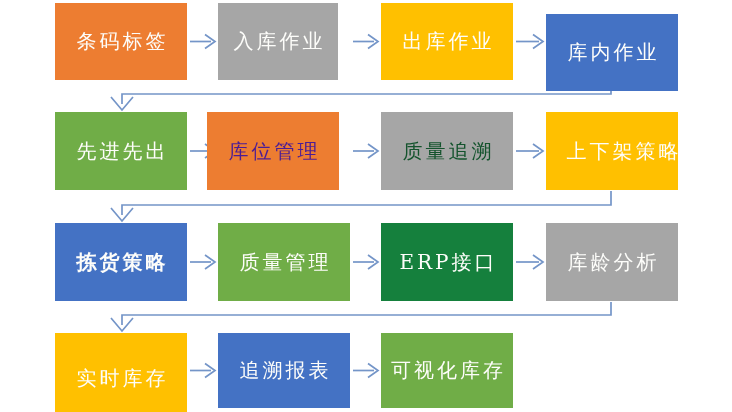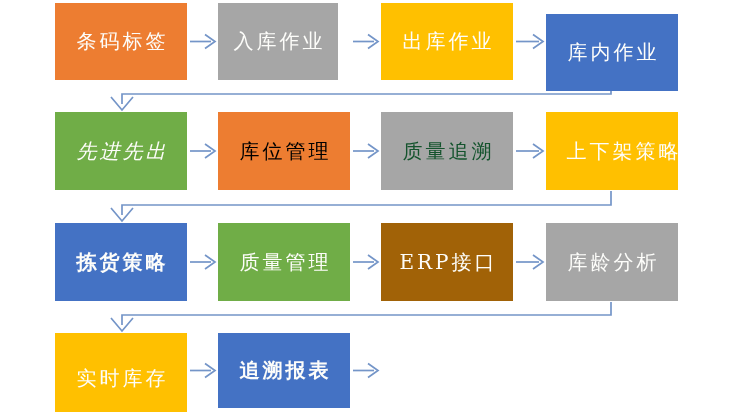--- a/index.html
+++ b/index.html
@@ -62,23 +62,24 @@
       <path d="M 111 318 L 122 331 L 133 318" fill="none" stroke="#7495C8" stroke-width="1.7"></path>
       <path d="M 190 370.5 L 211 370.5" fill="none" stroke="#7495C8" stroke-width="1.7"></path>
       <path d="M 205 363.5 L 215 370.5 L 205 377.5" fill="none" stroke="#7495C8" stroke-width="1.7"></path>
       <path d="M 353 370.5 L 374 370.5" fill="none" stroke="#7495C8" stroke-width="1.7"></path>
       <path d="M 368 363.5 L 378 370.5 L 368 377.5" fill="none" stroke="#7495C8" stroke-width="1.7"></path>
     </svg>
 <div class="flow-box" style="left: 55px; top: 3px; width: 132px; height: 77px; background: rgb(237, 125, 49); color: rgb(253, 253, 250);">条码标签</div>
     <div class="flow-box" style="left: 218px; top: 3px; width: 120px; height: 77px; background: rgb(166, 166, 166); color: rgb(253, 253, 250);">入库作业</div>
     <div class="flow-box" style="left: 381px; top: 3px; width: 132px; height: 77px; background: rgb(255, 192, 0); color: rgb(253, 253, 250);">出库作业</div>
     <div class="flow-box" style="left: 546px; top: 3px; width: 132px; height: 77px; background: rgb(68, 114, 196); color: rgb(253, 253, 250); margin-top: 11px;">库内作业</div>
-    <div class="flow-box" style="left: 55px; top: 112px; width: 132px; height: 78px; background: rgb(112, 173, 71); color: rgb(253, 253, 250); font-style: italic;">先进先出</div>
-    <div class="flow-box" style="left: 218px; top: 112px; width: 132px; height: 78px; background: rgb(237, 125, 49); color: #000000;">库位管理</div>
+    <div class="flow-box" style="left: 55px; top: 112px; width: 132px; height: 78px; background: rgb(112, 173, 71); color: rgb(253, 253, 250);">先进先出</div>
+    <div class="flow-box" style="left: 207px; top: 112px; width: 132px; height: 78px; background: rgb(237, 125, 49); color: #4c1d95;">库位管理</div>
     <div class="flow-box" style="left: 381px; top: 112px; width: 132px; height: 78px; background: rgb(166, 166, 166); color: #14532d;">质量追溯</div>
     <div class="flow-box" style="left: 546px; top: 112px; width: 132px; height: 78px; background: rgb(255, 192, 0); color: rgb(253, 253, 250); padding-left: 24px;">上下架策略</div>
     <div class="flow-box" style="left: 55px; top: 223px; width: 132px; height: 78px; background: rgb(68, 114, 196); color: rgb(253, 253, 250); font-weight: bold;">拣货策略</div>
     <div class="flow-box" style="left: 218px; top: 223px; width: 132px; height: 78px; background: rgb(112, 173, 71); color: rgb(253, 253, 250);">质量管理</div>
-    <div class="flow-box" style="left: 381px; top: 223px; width: 132px; height: 78px; background: #a16207; color: rgb(253, 253, 250);">ERP接口</div>
+    <div class="flow-box" style="left: 381px; top: 223px; width: 132px; height: 78px; background: #15803d; color: rgb(253, 253, 250);">ERP接口</div>
     <div class="flow-box" style="left: 546px; top: 223px; width: 132px; height: 78px; background: rgb(166, 166, 166); color: rgb(253, 253, 250);">库龄分析</div>
     <div class="flow-box" style="left: 55px; top: 333px; width: 132px; height: 90px; background: rgb(255, 192, 0); color: rgb(253, 253, 250);">实时库存</div>
-    <div class="flow-box" style="left: 218px; top: 333px; width: 132px; height: 75px; background: rgb(68, 114, 196); color: rgb(253, 253, 250); font-weight: bold;">追溯报表</div>
+    <div class="flow-box" style="left: 218px; top: 333px; width: 132px; height: 75px; background: rgb(68, 114, 196); color: rgb(253, 253, 250);">追溯报表</div>
+    <div class="flow-box" style="left: 381px; top: 333px; width: 132px; height: 75px; background: rgb(112, 173, 71); color: rgb(253, 253, 250);">可视化库存</div>
   </div>
 
 </body></html>

